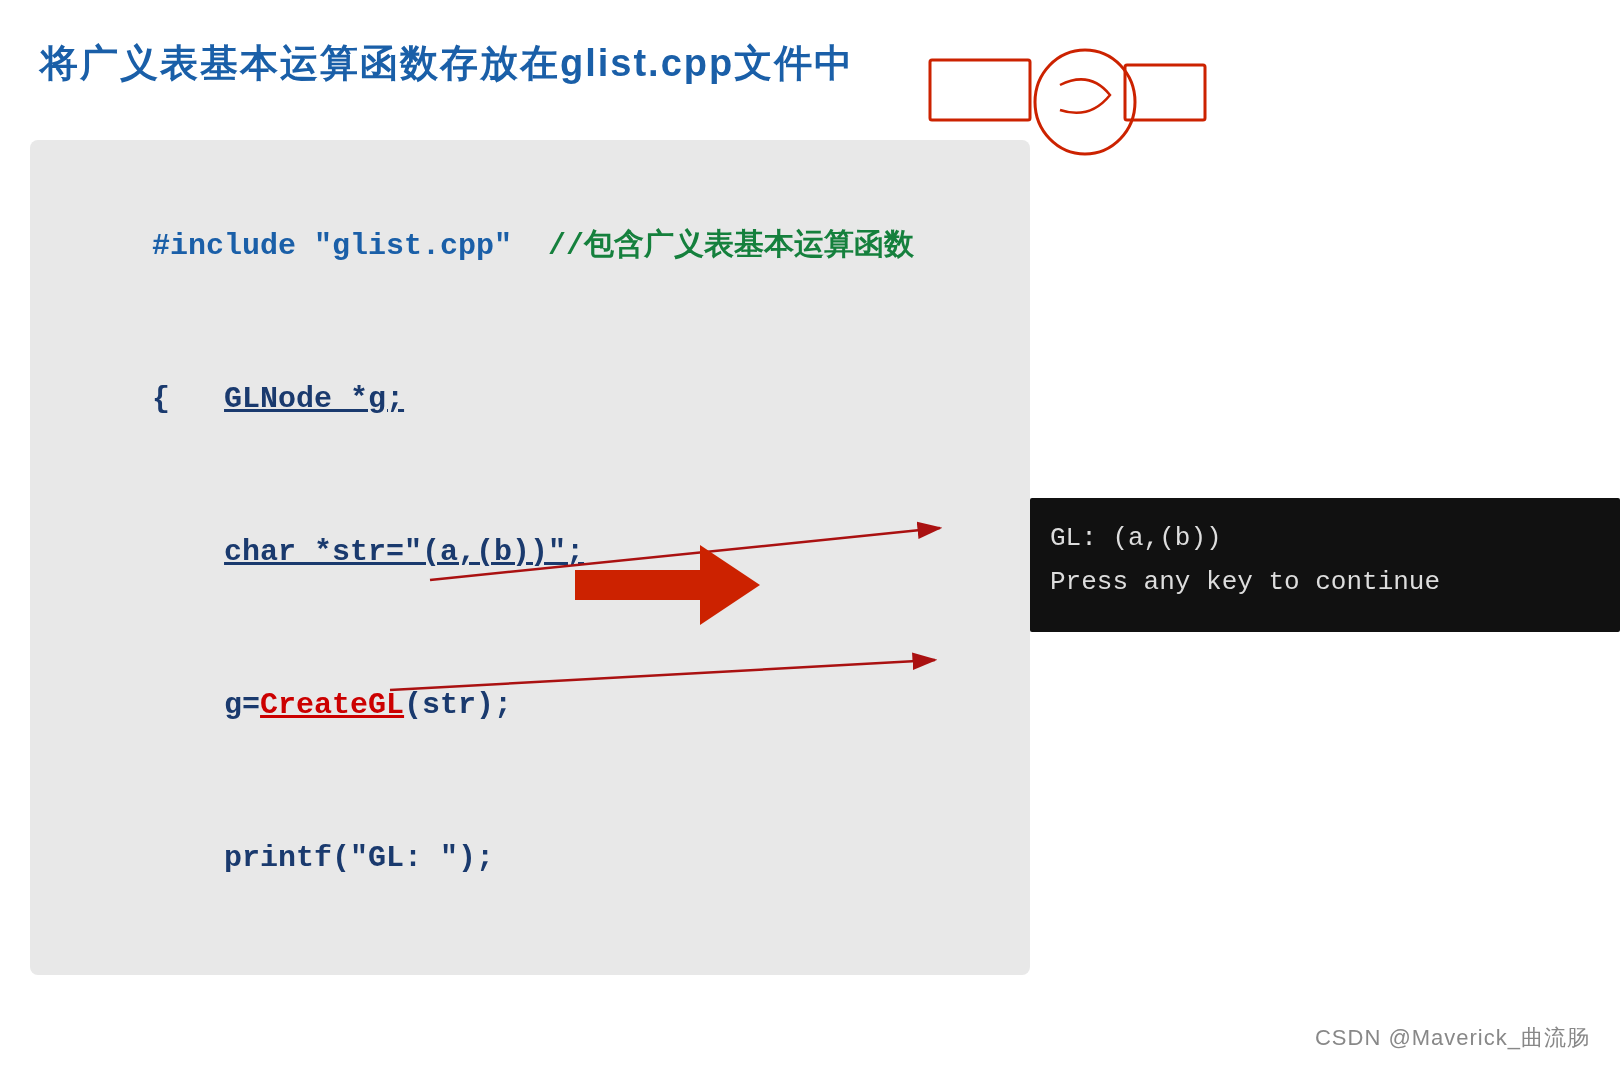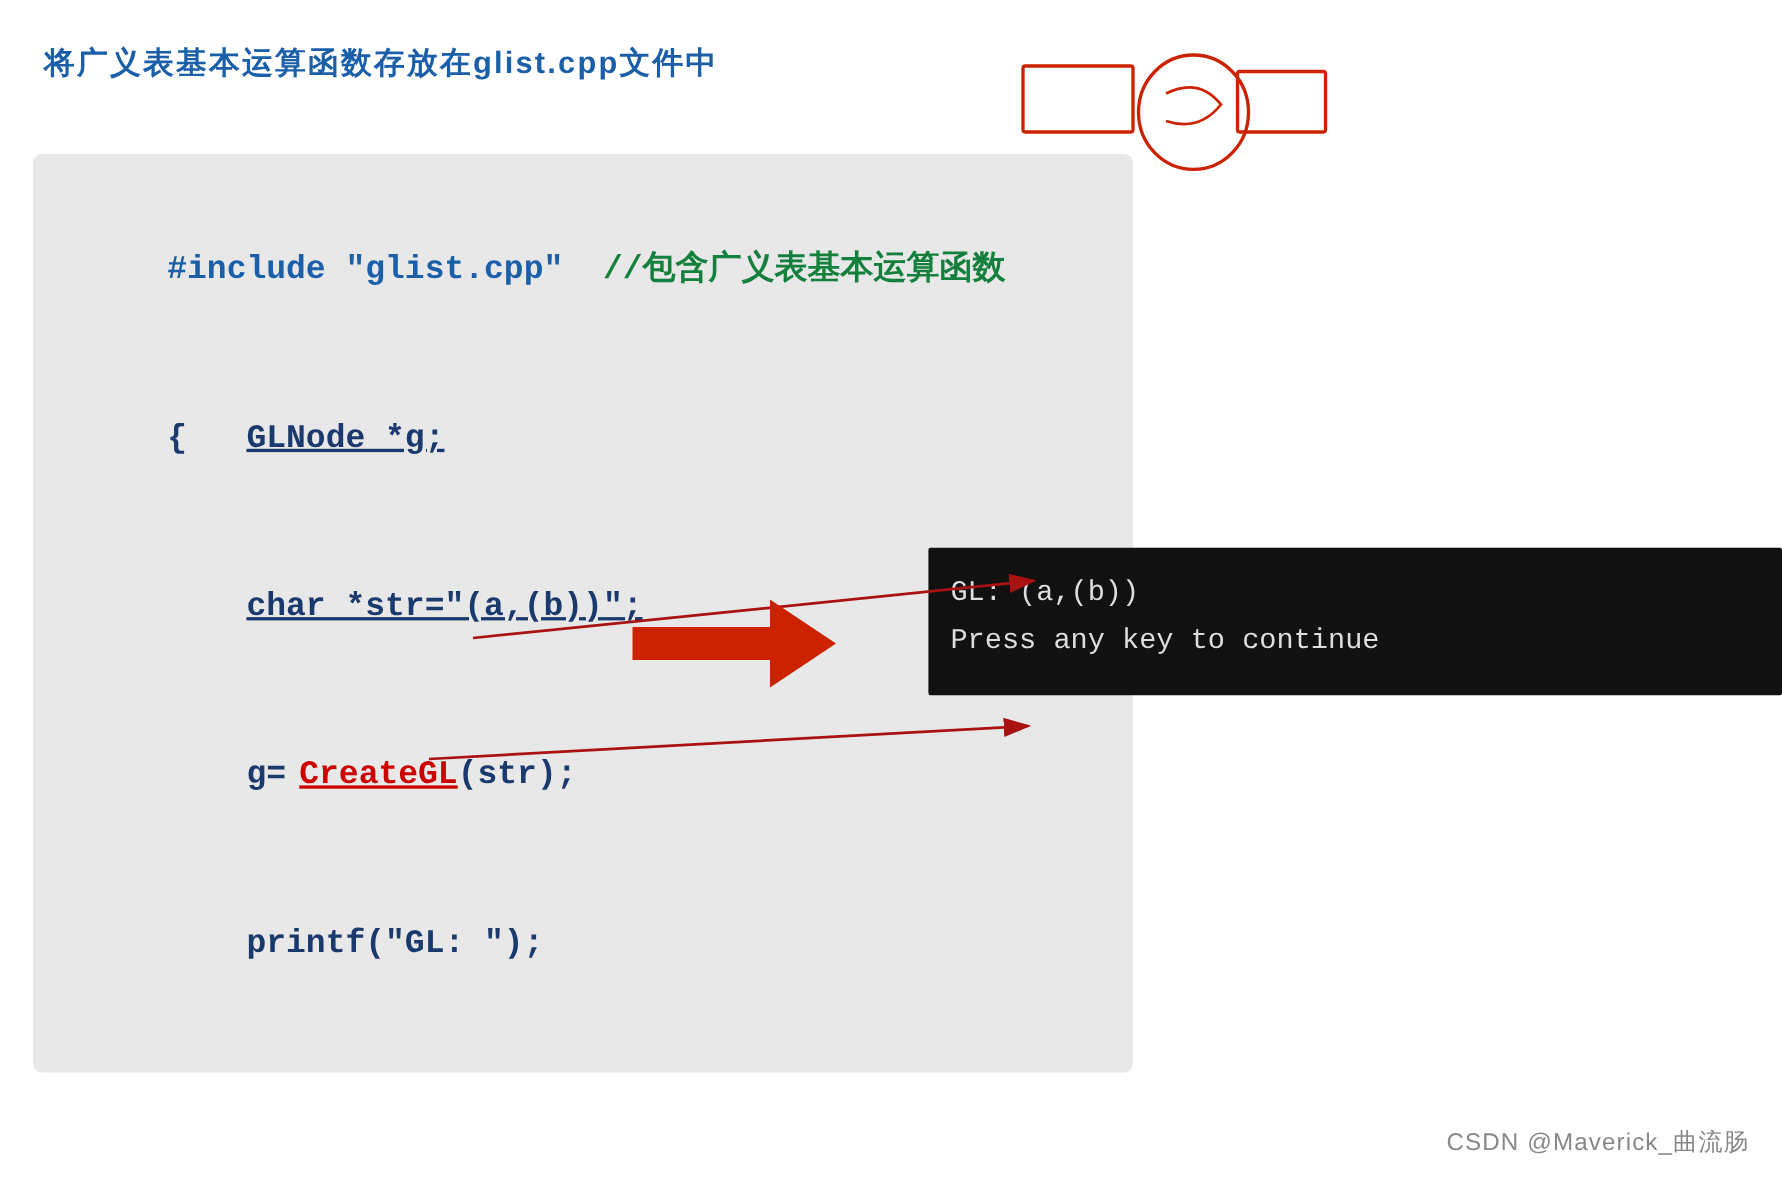--- a/index.html
+++ b/index.html
@@ -10,21 +10,21 @@
       background: #ffffff;
       font-family: "Microsoft YaHei", "SimHei", Arial, sans-serif;
       position: relative;
       overflow: hidden;
     }
 
     .page-title {
       position: absolute;
       top: 38px;
       left: 40px;
-      font-size: 28px;
+      font-size: 38px;
       font-weight: bold;
       color: #1a5fa8;
       letter-spacing: 2px;
     }
 
     
     .annotation-svg {
       position: absolute;
       top: 30px;
       right: 400px;
@@ -48,42 +48,41 @@
       line-height: 1.7;
       font-family: "Courier New", monospace;
       color: #1a3a6e;
       font-weight: bold;
       white-space: pre;
     }
 
     .code-line .keyword-red {
       color: #cc0000;
       text-decoration: underline;
-      margin-left: 12px;
     }
 
     .code-line .string-blue {
       color: #1a5fa8;
     }
 
     .code-line .comment {
       color: #15803d;
     }
 
     .underline-blue {
       text-decoration: underline;
       text-decoration-color: #1a3a6e;
     }
 
     
     .terminal {
       position: absolute;
       top: 498px;
       right: 0px;
-      width: 776px;
+      width: 590px;
       background: #111111;
       color: #ffffff;
       font-family: "Courier New", monospace;
       font-size: 26px;
       line-height: 1.7;
       padding: 18px 20px 28px 20px;
       border-radius: 2px;
     }
 
     .terminal-line {

